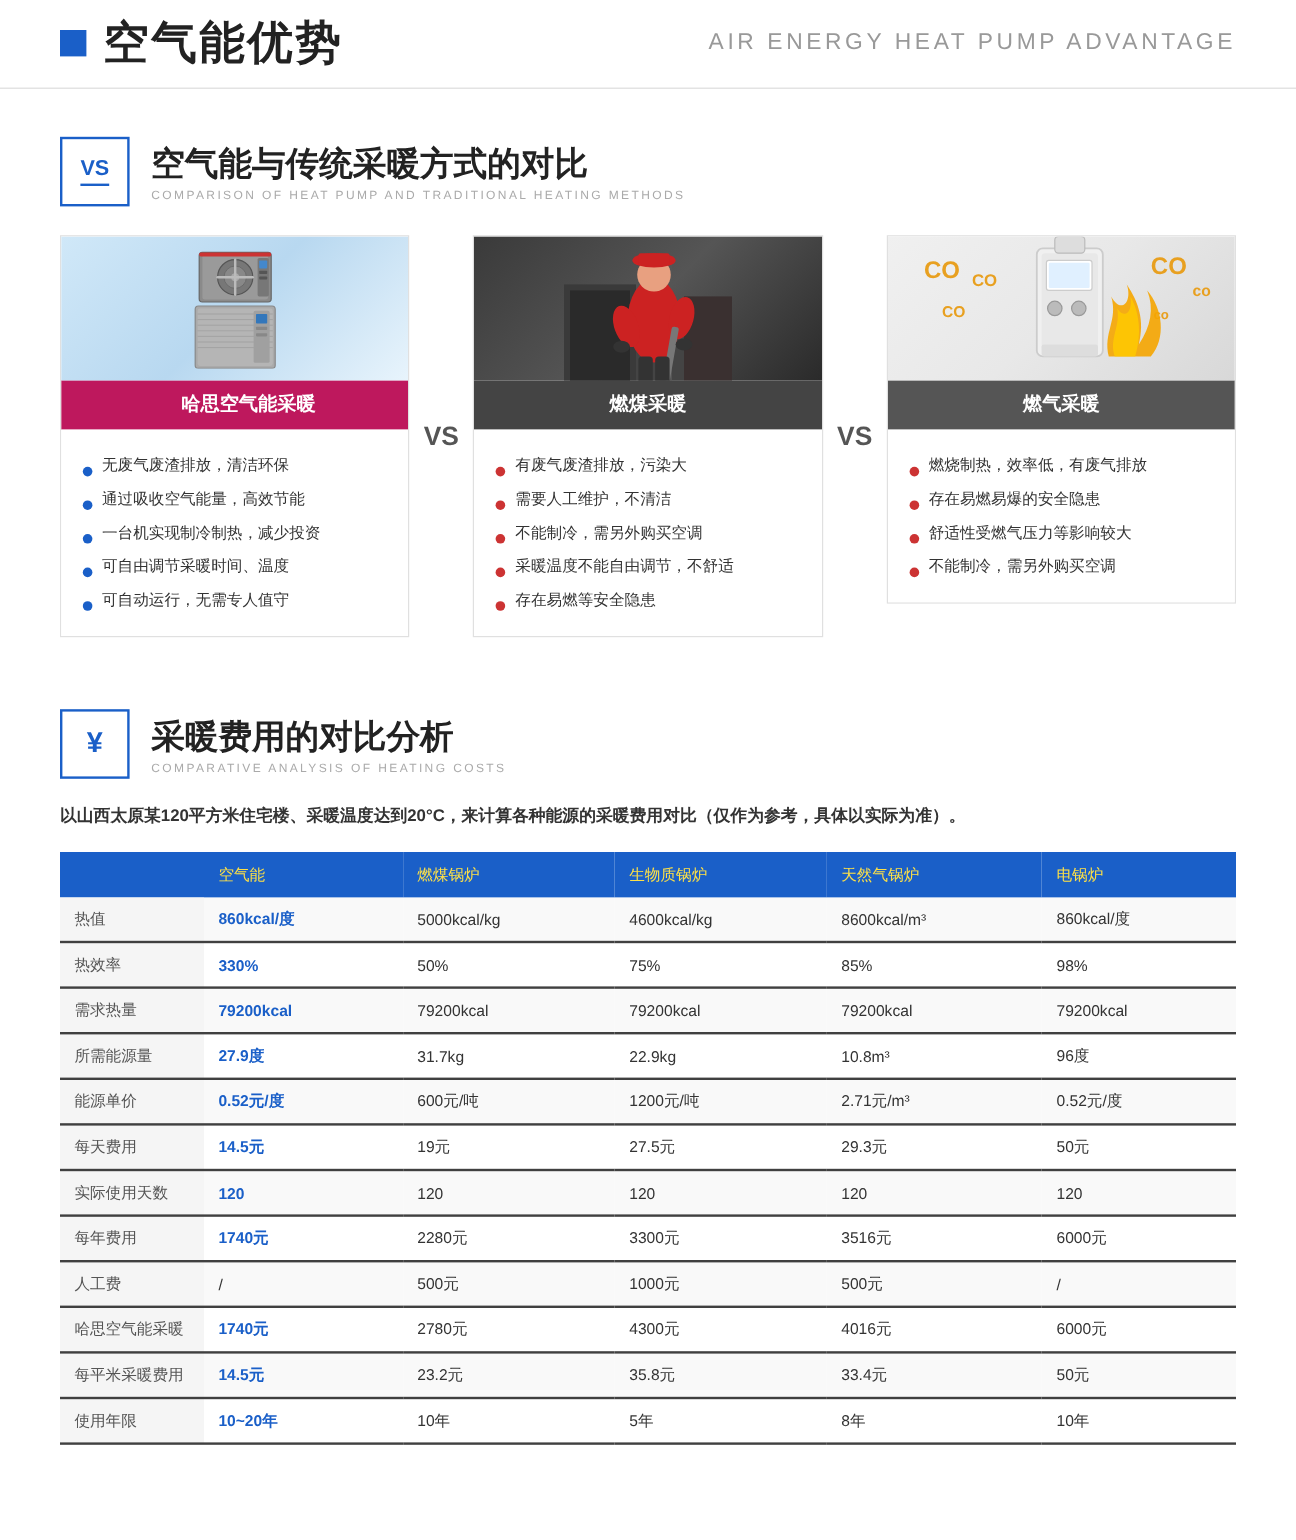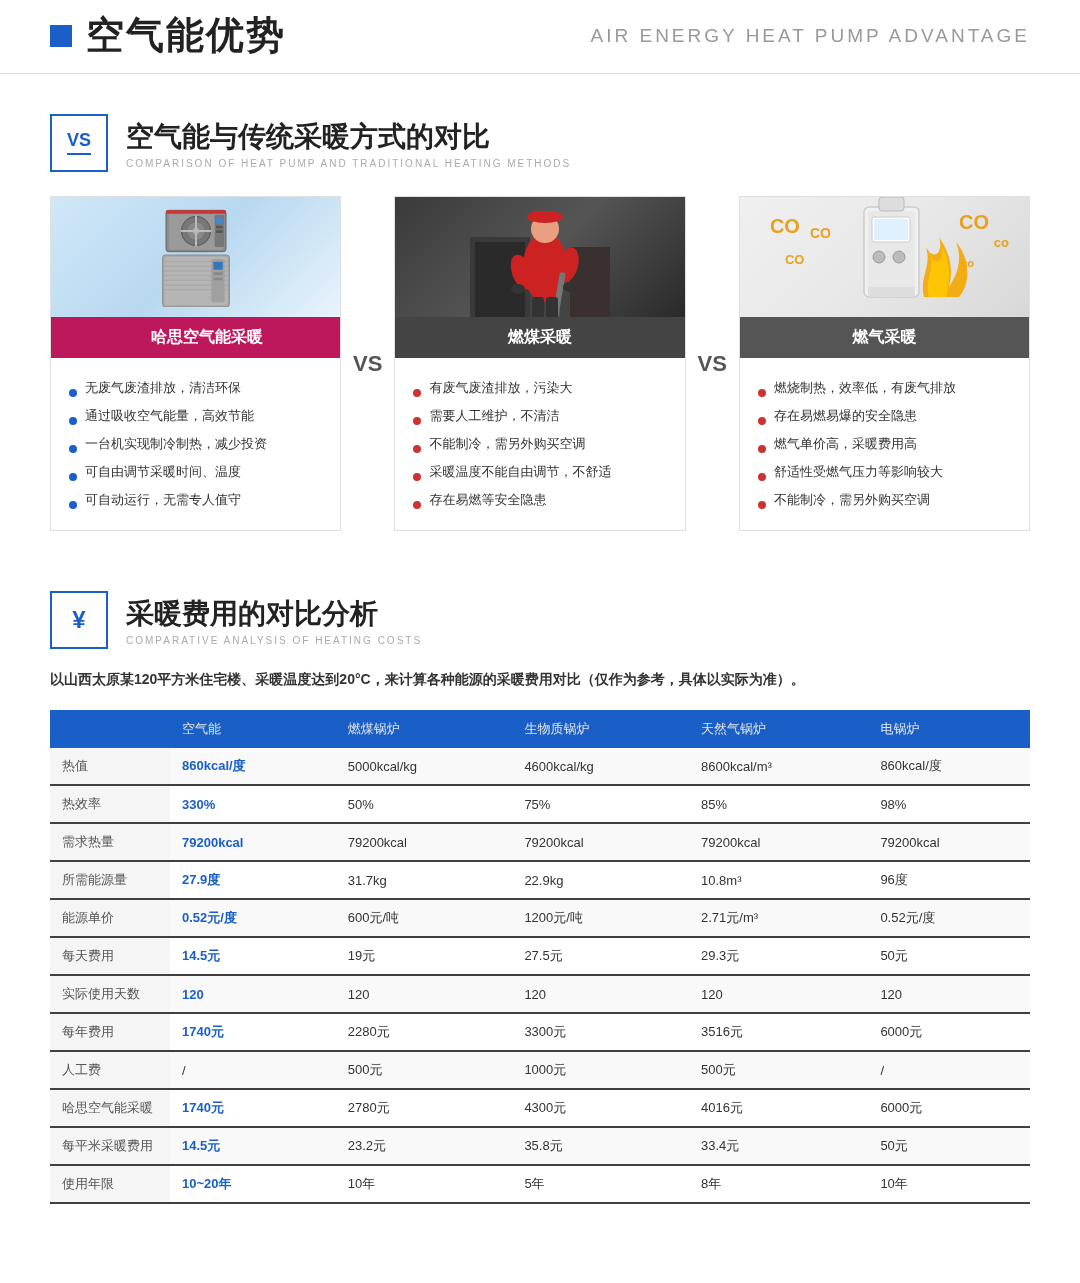--- a/index.html
+++ b/index.html
@@ -167,21 +167,21 @@
     }
 
     
     .cost-table {
       width: 100%;
       border-collapse: collapse;
       font-size: 13px;
     }
     .cost-table thead tr {
       background: #1a5fc8;
-      color: #e5e5e5;
+      color: #fde047;
       padding-left: 19px;
     }
     .cost-table thead th {
       padding: 10px 12px;
       text-align: left;
       font-weight: normal;
     }
     .cost-table tbody tr {
       border-bottom: 2px solid #404040;
     }
@@ -430,24 +430,20 @@
       <div class="comp-card-label dark2">燃气采暖</div>
       <div class="comp-card-points">
         <ul>
           <li>
               <span class="bullet-dot red"></span>
               <span>燃烧制热，效率低，有废气排放</span>
             </li>
           <li>
               <span class="bullet-dot red"></span>
               <span>存在易燃易爆的安全隐患</span>
-            </li>
-          <li>
-              <span class="bullet-dot red"></span>
-              <span>燃气单价高，采暖费用高</span>
             </li>
           <li>
               <span class="bullet-dot red"></span>
               <span>舒适性受燃气压力等影响较大</span>
             </li>
           <li>
               <span class="bullet-dot red"></span>
               <span>不能制冷，需另外购买空调</span>
             </li>
         </ul>

